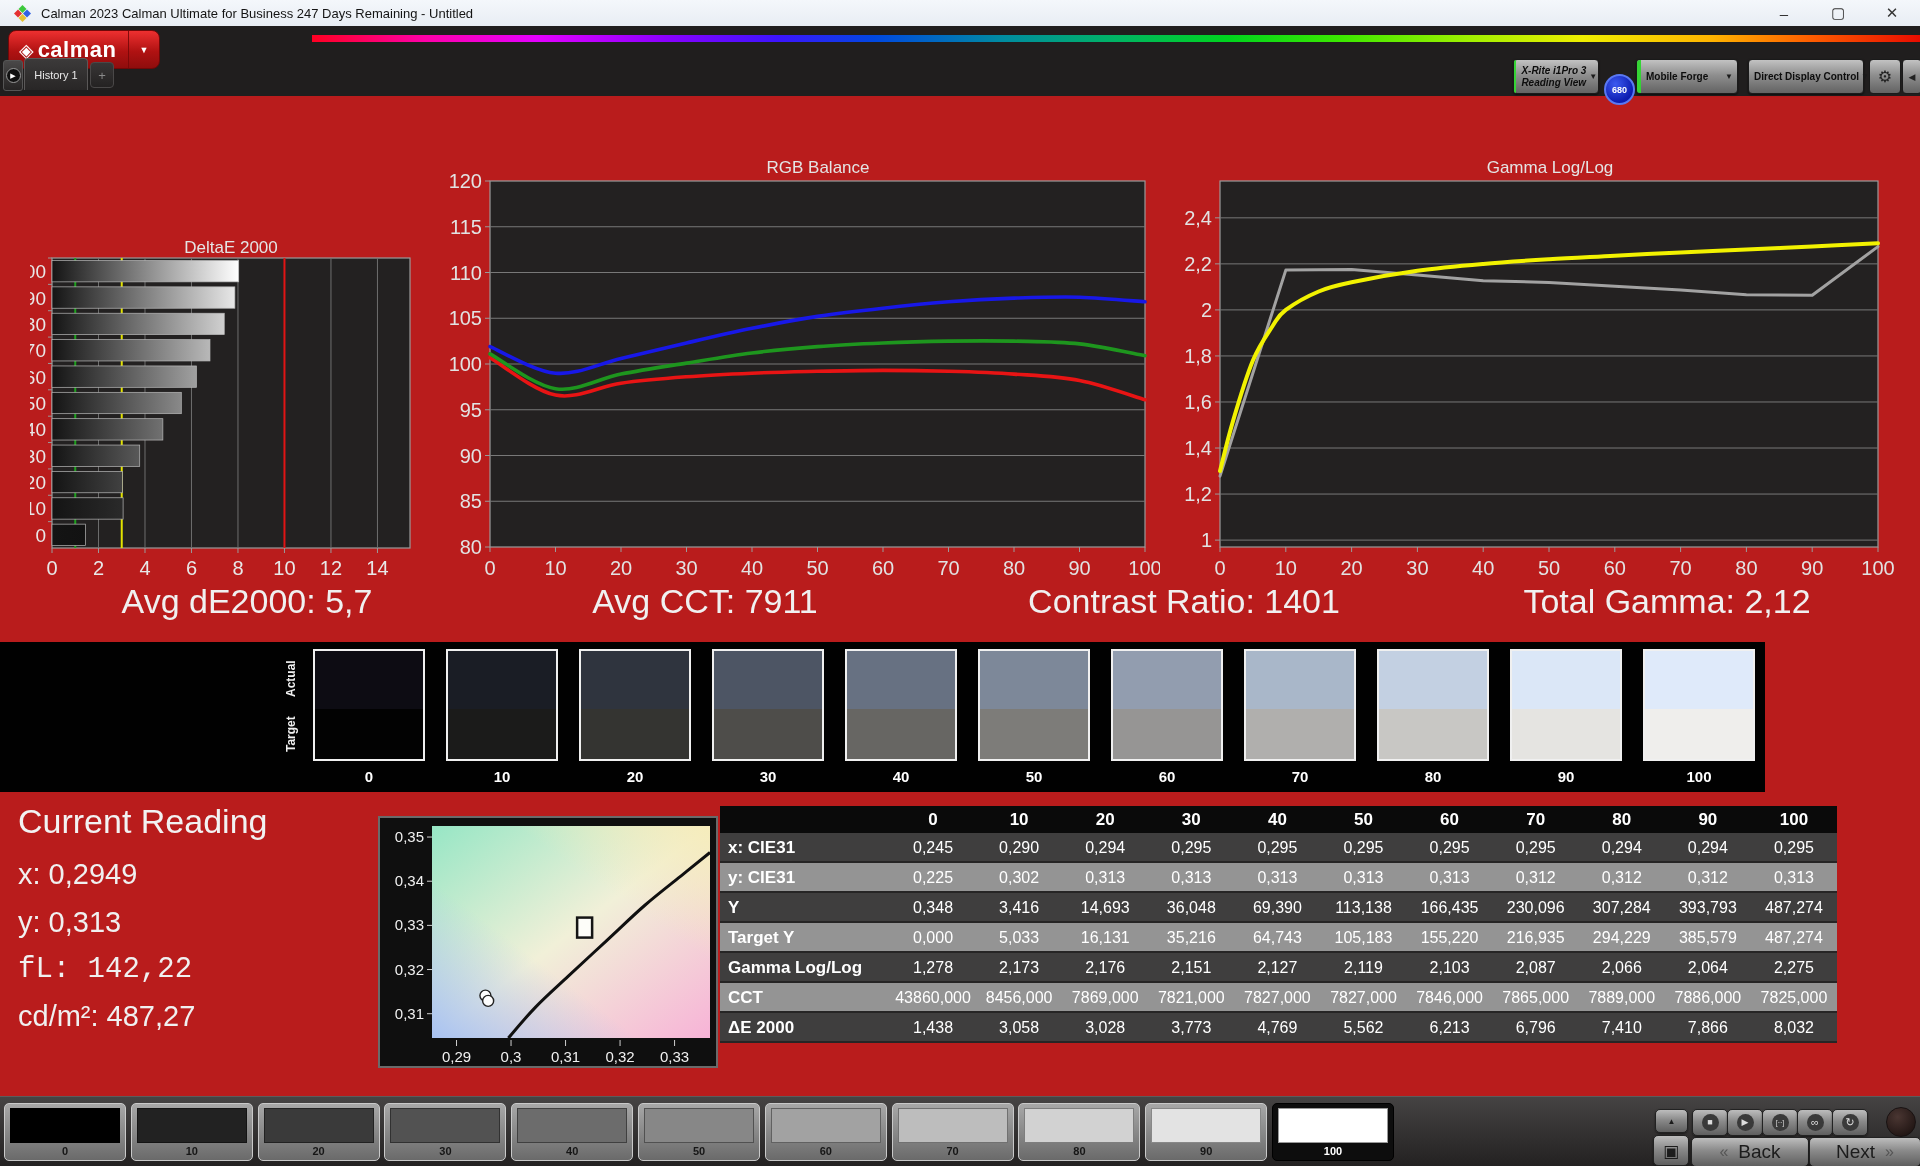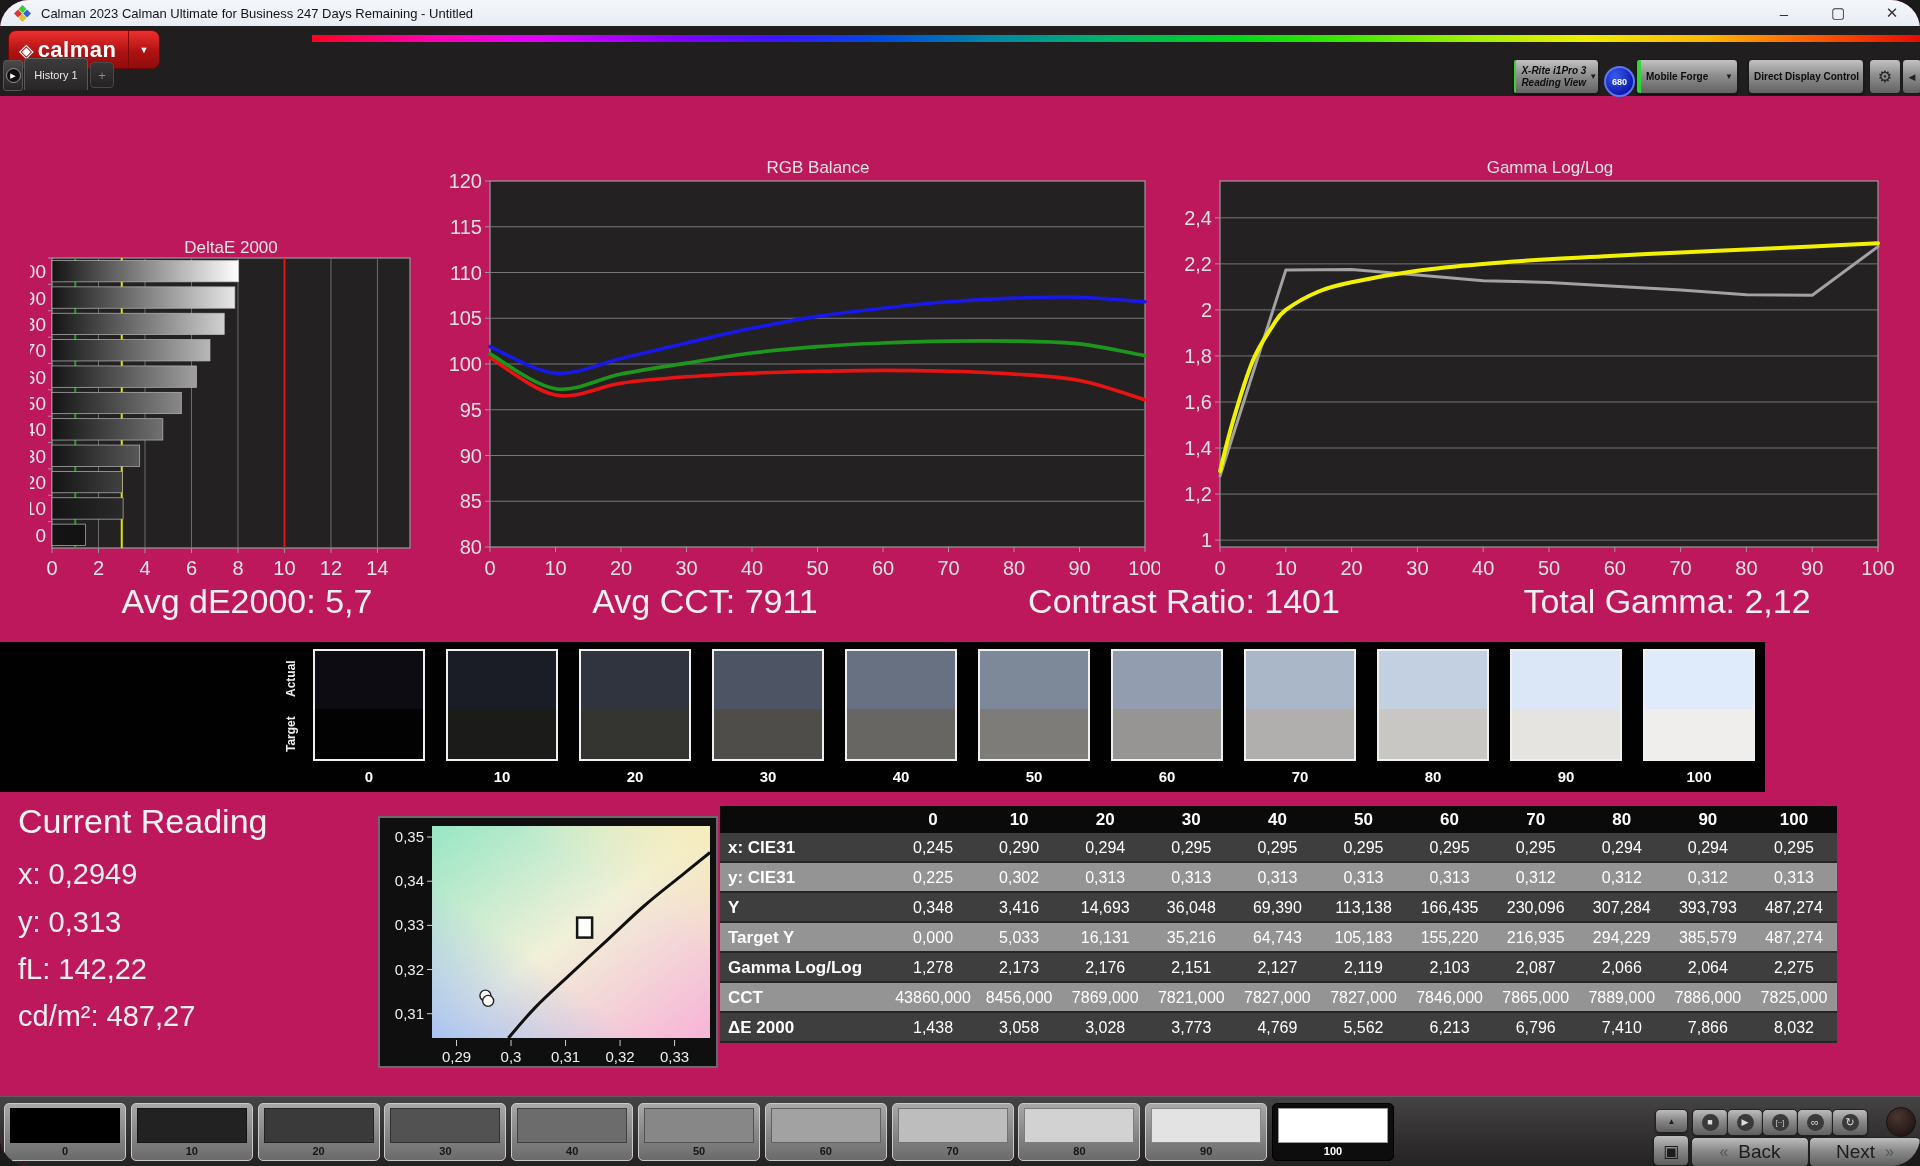--- a/index.html
+++ b/index.html
@@ -1,17 +1,17 @@
 <!DOCTYPE html>
 <html><head>
 <meta charset="utf-8">
 <style>
   html,body{margin:0;padding:0;background:#1a1a1a;}
   #root{position:relative;width:1920px;height:1166px;overflow:hidden;
-        background:#be185d;font-family:"Liberation Sans",sans-serif;border-radius:29px;
+        background:#b91c1c;font-family:"Liberation Sans",sans-serif;
         -webkit-font-smoothing:antialiased;}
   .abs{position:absolute;}
 
   
   #titlebar{position:absolute;left:0;top:0;width:1920px;height:26px;background:linear-gradient(#f4f7fb,#e8edf4);
             display:flex;align-items:center;color:#101010;}
   #title-text{font-size:13px;margin-left:10px;color:#141414;}
   #win-controls{position:absolute;right:6px;top:0;height:26px;display:flex;align-items:center;gap:26px;
                 font-size:15px;color:#333;padding-right:8px;}
   .winbtn{width:28px;text-align:center;cursor:default;}
@@ -39,21 +39,21 @@
   #add-tab{position:absolute;left:90px;top:36px;width:22px;height:24px;border:1px solid #4a4848;border-radius:4px;
             background:linear-gradient(#383636,#242222);color:#8a8a8a;font-size:13px;
             display:flex;align-items:center;justify-content:center;}
   .devbtn{position:absolute;top:33px;height:33px;border-radius:4px;border:1px solid #1a1a1a;
           background:linear-gradient(#c2c2c2,#8f8f8f 45%,#636363);display:flex;align-items:center;
           box-shadow:0 1px 2px rgba(0,0,0,.6);}
   .devedge{width:4px;height:100%;border-radius:3px 0 0 3px;}
   .devlines{flex:1;padding:0 2px 0 5px;display:flex;flex-direction:column;justify-content:center;}
   .devline{font-size:10px;font-weight:bold;color:#0d0d0d;line-height:11.5px;white-space:nowrap;}
   .devarrow{width:16px;font-size:8px;color:#1a1a1a;text-align:center;}
-  #meter-badge{position:absolute;top:40px;width:27px;height:27px;border-radius:50%;
+  #meter-badge{position:absolute;top:48px;width:27px;height:27px;border-radius:50%;
           background:radial-gradient(circle at 35% 30%,#3c5af0,#0d1cb0 70%);border:2px solid #5a78f2;
           color:#fff;font-size:9px;font-weight:bold;display:flex;align-items:center;justify-content:center;text-align:right;}
   .sqbtn{position:absolute;top:33px;height:33px;border-radius:4px;border:1px solid #1a1a1a;
           background:linear-gradient(#c2c2c2,#8f8f8f 45%,#636363);display:flex;align-items:center;
           justify-content:center;color:#222;}
 
   
   #heading{position:absolute;left:28px;top:146px;margin:0;font-size:48px;font-weight:300;color:#f3f1ef;
            letter-spacing:1px;}
   .chart-title{position:absolute;font-size:17px;color:#e4e4e4;text-align:center;}
@@ -470,21 +470,21 @@
             <div class="swatch-target" style="background: rgb(239, 238, 236);"></div>
           </div>
           <div class="swatch-label">100</div>
         </div>
       </div>
   </div>
 
   <div id="cr-title">Current Reading</div>
   <div class="cr-line" style="top:858px;">x: 0,2949</div>
   <div class="cr-line" style="top:906px;">y: 0,313</div>
-  <div class="cr-line" style="top:953px;">fL: 142,22</div>
+  <div class="cr-line" style="top:953px;font-family:Liberation Mono, monospace;">fL: 142,22</div>
   <div class="cr-line" style="top:1000px;">cd/m²: 487,27</div>
 
   <svg id="cie-svg" class="abs" style="left:378px;top:816px;" width="340" height="252">
       <rect x="1" y="1" width="338" height="250" fill="#0f0f0f" stroke="#6a6a6a" stroke-width="2"></rect>
       <defs>
         <linearGradient id="cg1" x1="0" y1="0" x2="1" y2="1">
           <stop offset="0%" stop-color="#97e6c5"></stop>
           <stop offset="50%" stop-color="#f1f0d8"></stop>
           <stop offset="100%" stop-color="#f7b3d7"></stop>
         </linearGradient>

